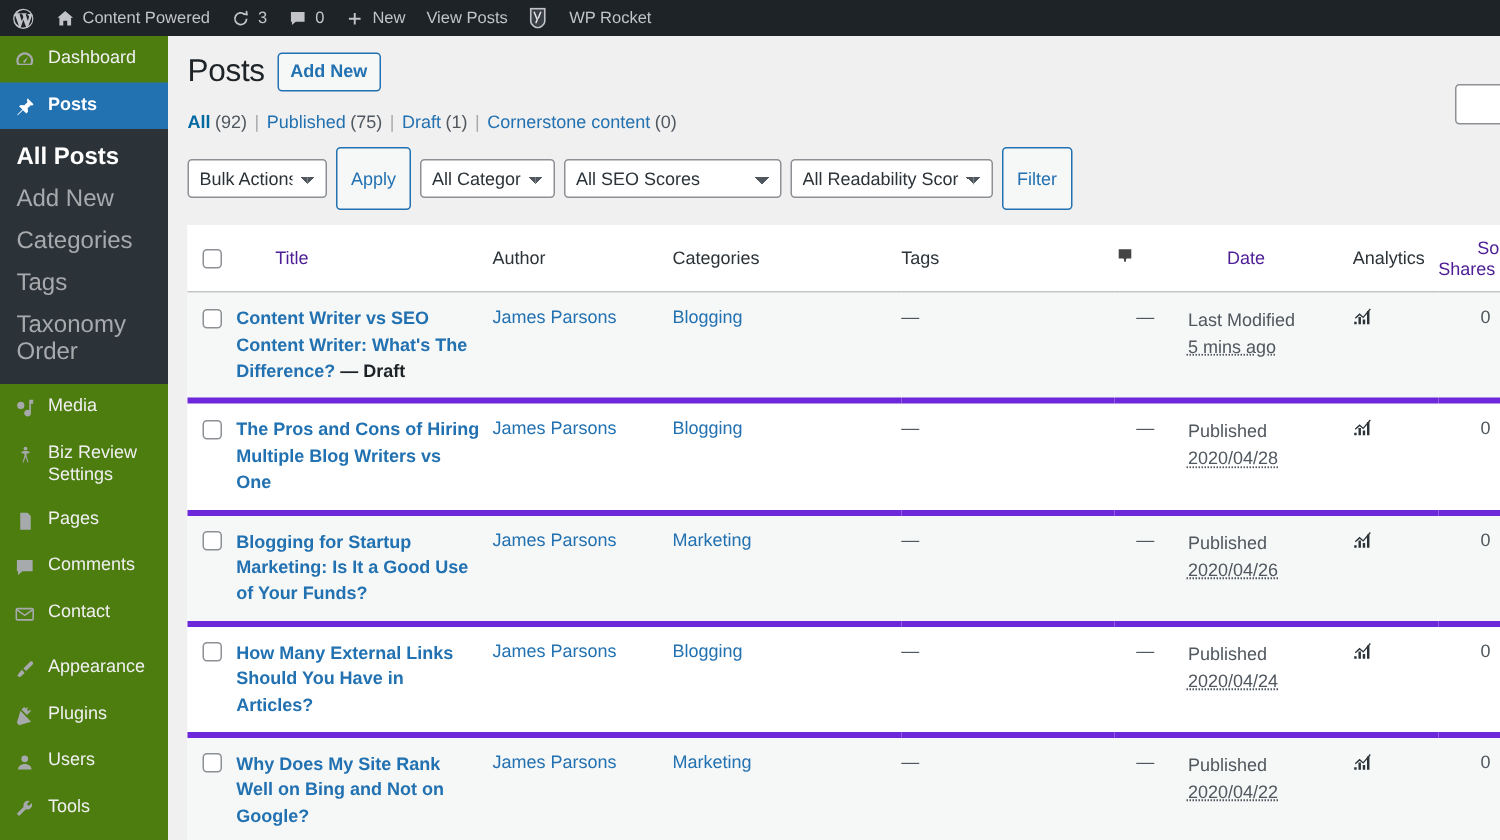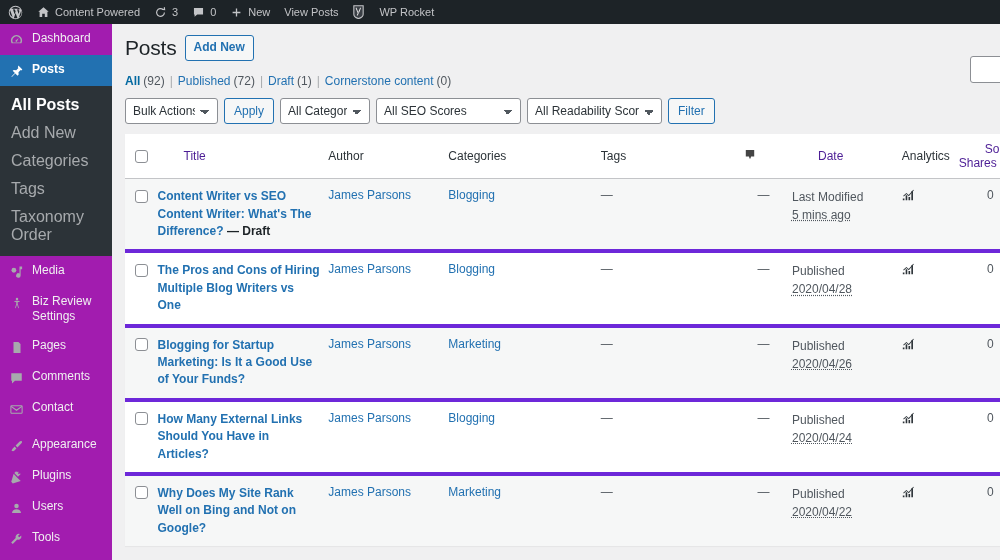--- a/index.html
+++ b/index.html
@@ -28,21 +28,21 @@
   .ab-item:first-child { padding-left: 8px; }
   .ab-logo svg { display: block; }
   .ab-icon { display: inline-flex; align-items: center; }
   .ab-num { font-size: 11px; color: #c3c4c7; }
   .ab-label { font-size: 11px; }
 
   
   #adminmenu {
     position: absolute; top: 24px; left: 0;
     width: 112px; height: 536px;
-    background: #a21caf;
+    background: #4d7c0f;
     font-size: 12px;
     z-index: 30;
   }
   .menu-item {
     position: relative;
     display: flex; align-items: flex-start; gap: 7px;
     padding: 7px 0 7px 8px;
     color: #f0f0f1; cursor: pointer; line-height: 1.25;
   }
   .menu-item .mi-icon {
@@ -131,21 +131,21 @@
     background-size: 5px 5px, 5px 5px;
     background-repeat: no-repeat;
     cursor: pointer;
   }
   .sel-bulk { width: 93px; }
   .sel-dates { width: 104px; }
   .sel-cats { width: 90px; }
   .sel-seo { width: 145px; }
   .sel-read { width: 135px; }
   .btn-secondary {
-    height: 26px; font-size: 12px; color: #2271b1;
+    height: 42px; font-size: 12px; color: #2271b1;
     border: 1px solid #2271b1; border-radius: 3px;
     background: #f6f7f7; padding: 0 9px; cursor: pointer;
     font-family: "Liberation Sans", sans-serif;
   }
 
   
   table.wp-list-table {
     margin-top: 10px;
     width: 905px;
     border-collapse: collapse;
@@ -410,21 +410,21 @@
     </div>
 
     <ul class="subsubsub">
       <li>
         <a class="current">All</a>
         <span class="count">(92)</span>
         <span class="divider">|</span>
       </li>
       <li>
         <a>Published</a>
-        <span class="count">(72)</span>
+        <span class="count">(75)</span>
         <span class="divider">|</span>
       </li>
       <li>
         <a>Draft</a>
         <span class="count">(1)</span>
         <span class="divider">|</span>
       </li>
       <li>
         <a>Cornerstone content</a>
         <span class="count">(0)</span>

